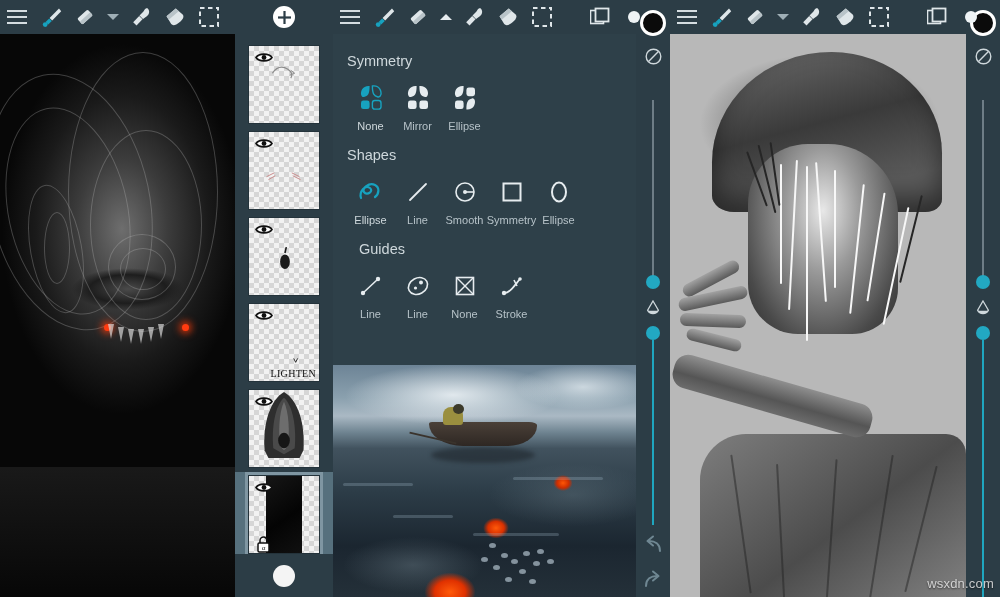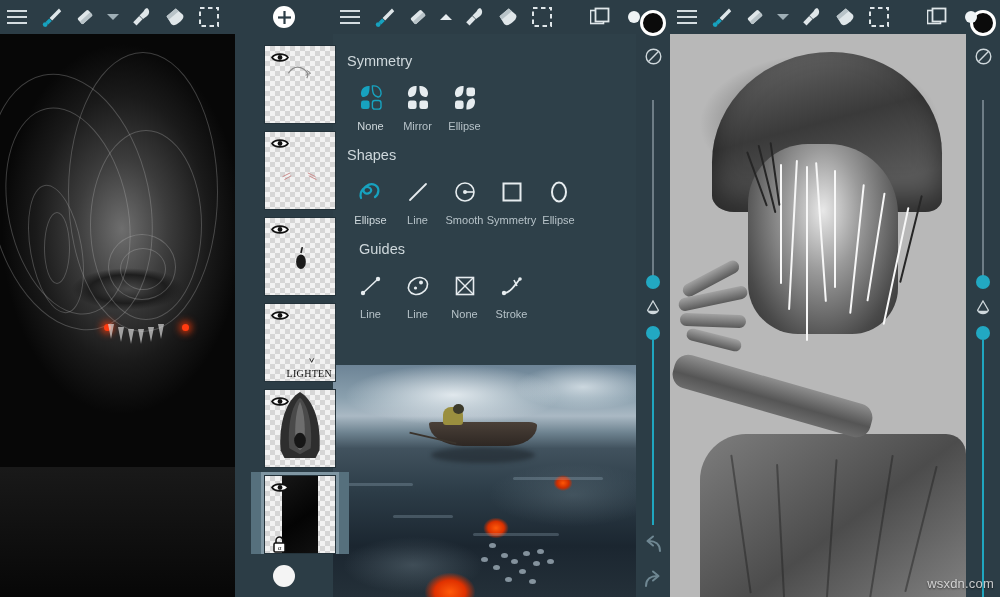--- a/index.html
+++ b/index.html
@@ -37,21 +37,21 @@
     border-left:3px solid transparent; border-right:3px solid transparent;
     border-top:15px solid rgba(225,225,225,.66); }
 
   
   #layers-panel{ position:absolute; left:235px; top:0; width:98px; height:597px;
     background:#2c3d46; z-index:15; }
   #layers-add{ height:34px; display:flex; align-items:center; justify-content:center; }
   .plus-circle{ width:22px; height:22px; border-radius:50%; background:#fff;
     display:flex; align-items:center; justify-content:center; color:#2c3d46;
     font-size:17px; line-height:0; font-weight:700; }
-  #layer-list{ position:absolute; top:40px; left:16px; width:98px; height:514px; overflow:hidden; }
+  #layer-list{ position:absolute; top:40px; left:0; width:98px; height:514px; overflow:hidden; }
   .layer{ position:relative; width:72px; height:79px; margin:0 auto 7px auto;
     background-color:#f2f2f2;
     background-image:
       linear-gradient(45deg,#d6d6d6 25%,transparent 25%,transparent 75%,#d6d6d6 75%),
       linear-gradient(45deg,#d6d6d6 25%,transparent 25%,transparent 75%,#d6d6d6 75%);
     background-size:10px 10px; background-position:0 0,5px 5px;
     border:1px solid #24333b; overflow:hidden; }
   .layer.selected{ outline:3px solid #7f96a2; }
   .layer-row-sel{ position:absolute; left:0; width:98px; height:86px; background:#56707d; }
   .eye{ position:absolute; left:6px; top:6px; width:18px; height:11px; z-index:3; }

